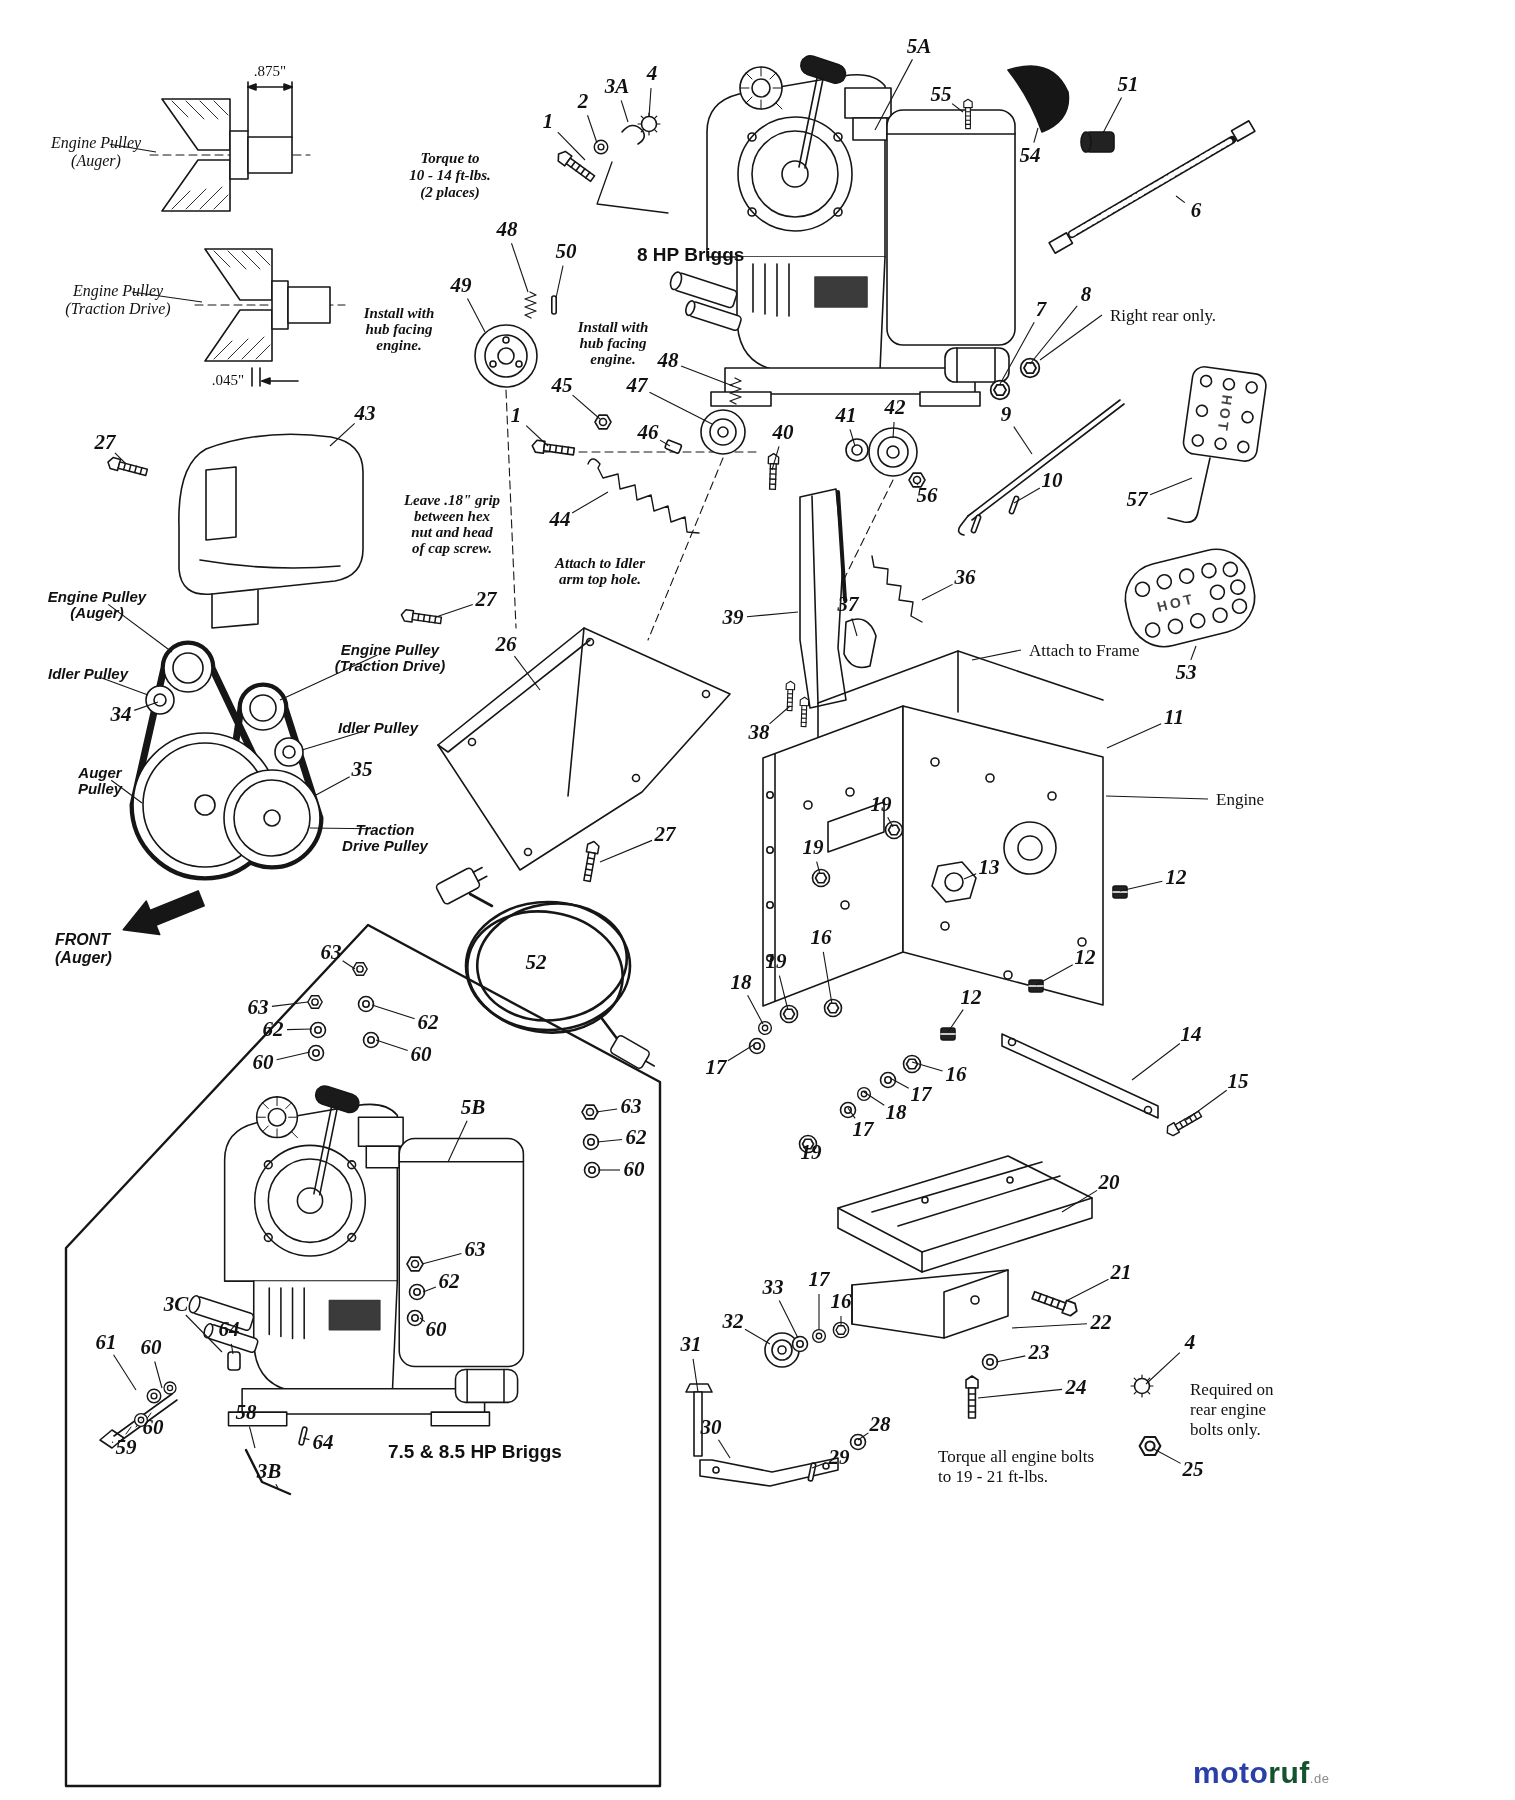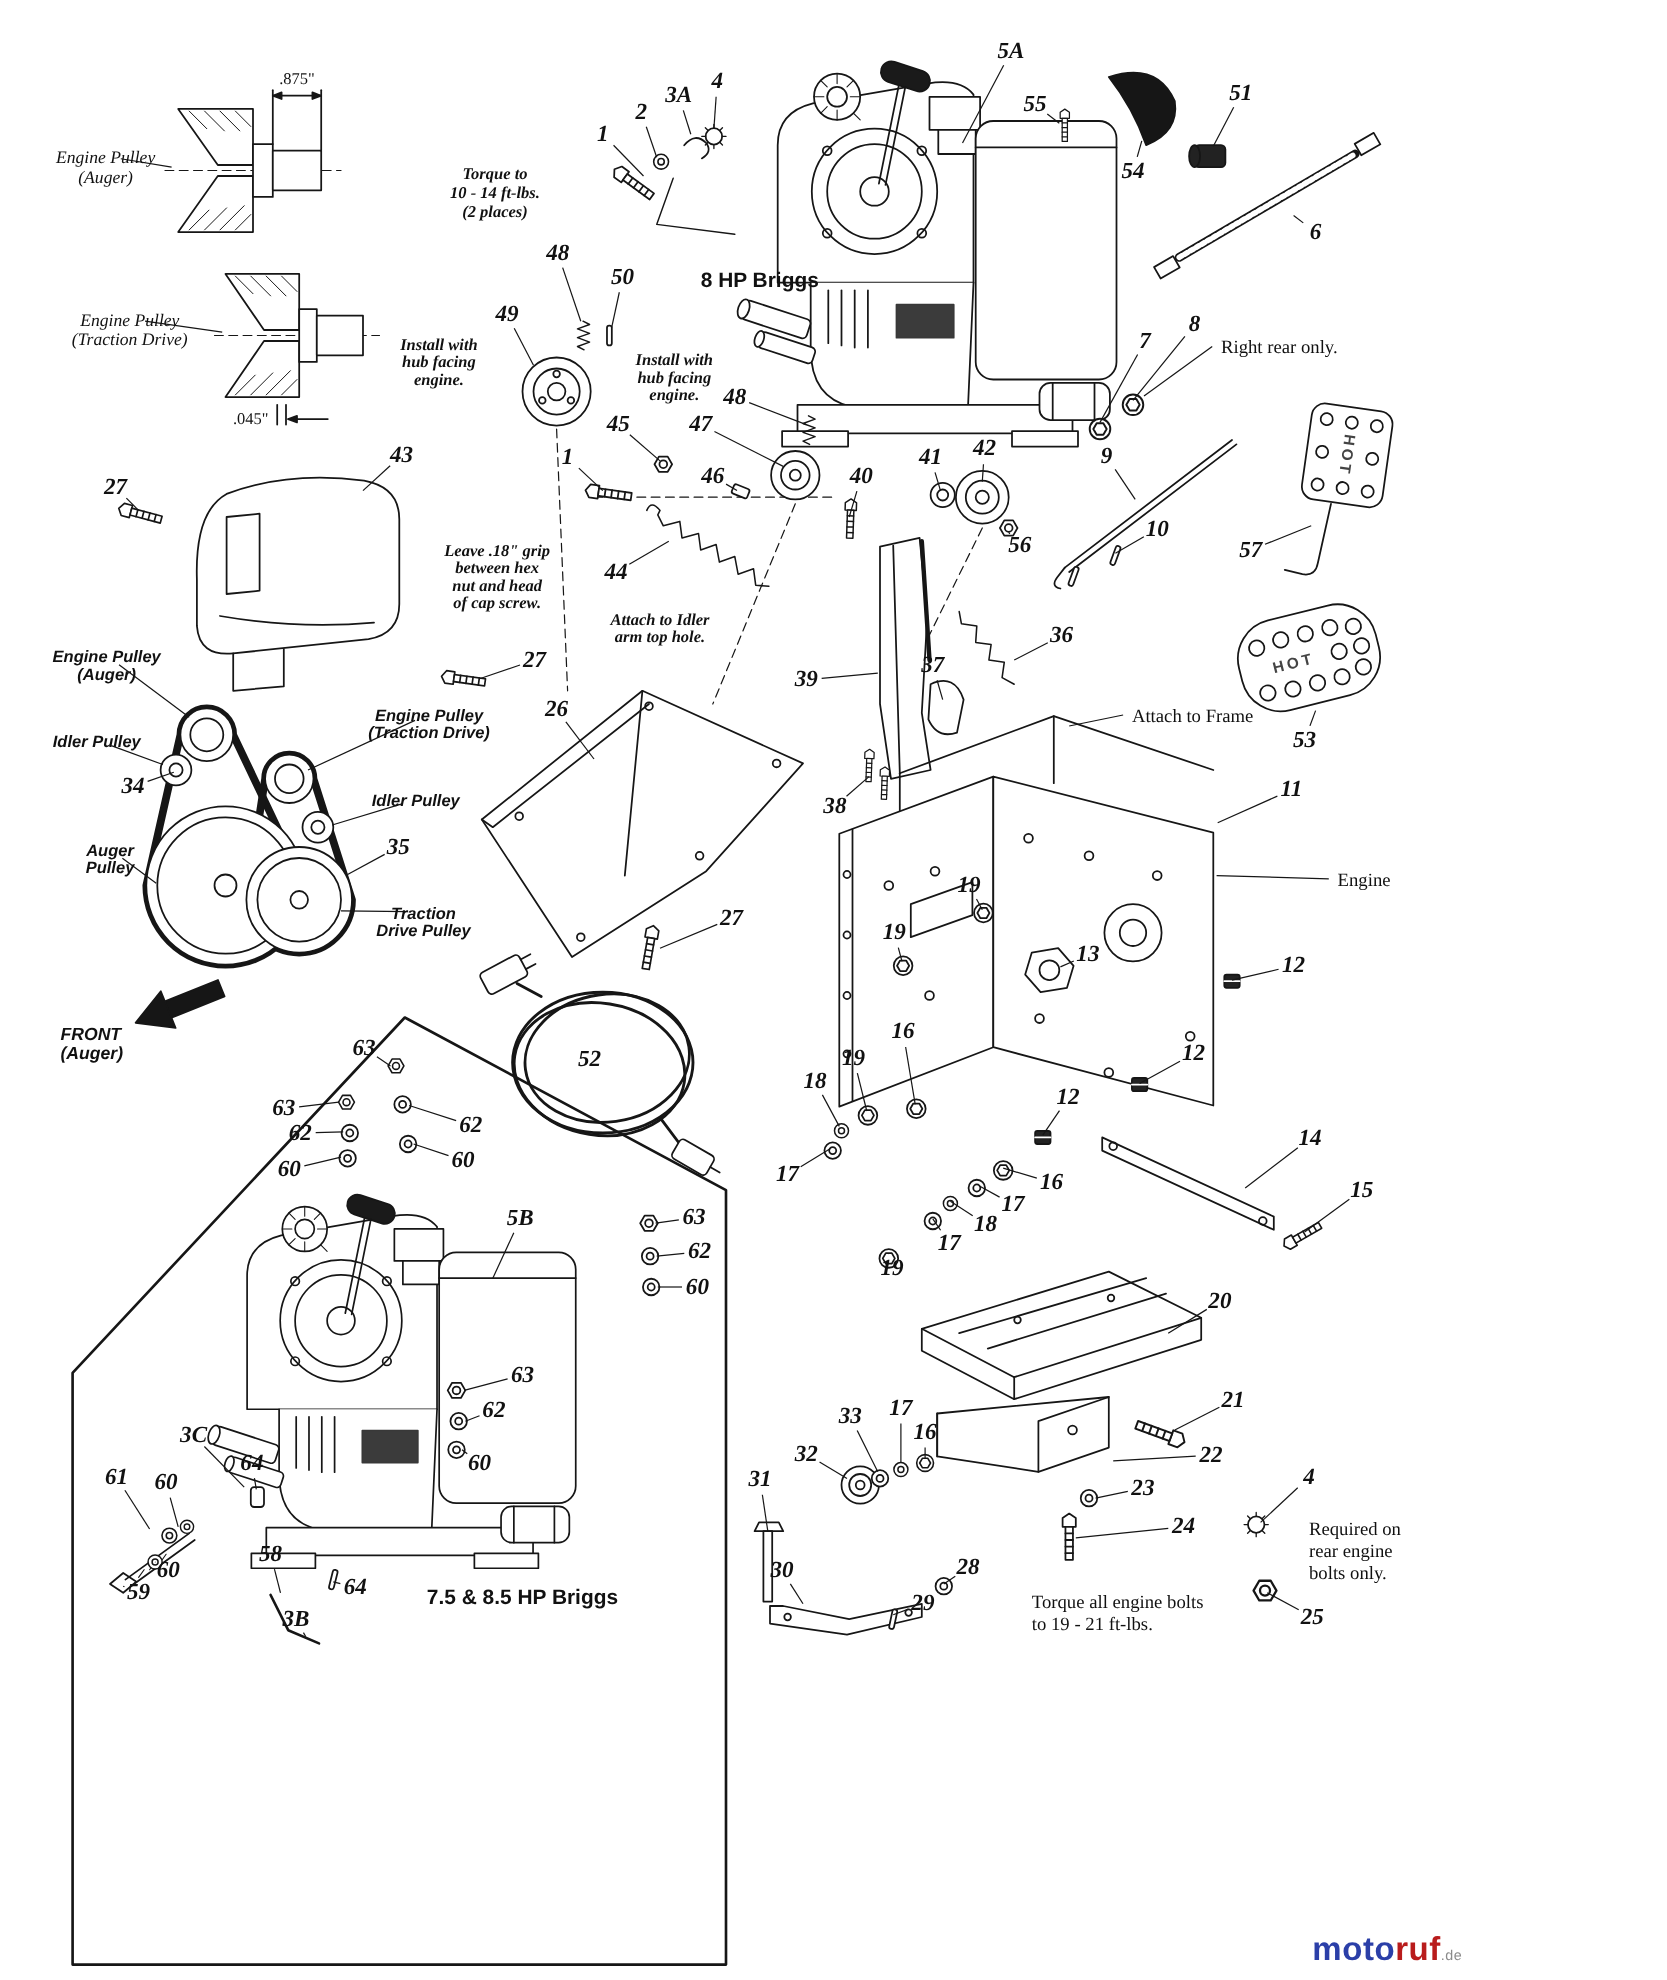--- a/index.html
+++ b/index.html
@@ -653,14 +653,14 @@
         <text x="55" y="945" class="lbl-front" text-anchor="start"><tspan x="55" dy="0">FRONT</tspan><tspan x="55" dy="18">(Auger)</tspan></text>
         <text x="97" y="602" class="lbl-belt" text-anchor="middle"><tspan x="97" dy="0">Engine Pulley</tspan><tspan x="97" dy="16">(Auger)</tspan></text>
         <text x="88" y="679" class="lbl-belt" text-anchor="middle"><tspan x="88" dy="0">Idler Pulley</tspan></text>
         <text x="390" y="655" class="lbl-belt" text-anchor="middle"><tspan x="390" dy="0">Engine Pulley</tspan><tspan x="390" dy="16">(Traction Drive)</tspan></text>
         <text x="378" y="733" class="lbl-belt" text-anchor="middle"><tspan x="378" dy="0">Idler Pulley</tspan></text>
         <text x="100" y="778" class="lbl-belt" text-anchor="middle"><tspan x="100" dy="0">Auger</tspan><tspan x="100" dy="16">Pulley</tspan></text>
         <text x="385" y="835" class="lbl-belt" text-anchor="middle"><tspan x="385" dy="0">Traction</tspan><tspan x="385" dy="16">Drive Pulley</tspan></text>
       </g>
 </svg>
 
-<div class="logo"><span class="logo-moto" style="color: rgb(43, 63, 168);">moto</span><span class="logo-ruf" style="color: #b91c1c;">ruf</span><span class="logo-de" style="color: rgb(138, 138, 138);">.de</span></div>
+<div class="logo"><span class="logo-moto" style="color: rgb(43, 63, 168);">moto</span><span class="logo-ruf" style="color: #14532d;">ruf</span><span class="logo-de" style="color: rgb(138, 138, 138);">.de</span></div>
 </div>
 
 </body></html>

